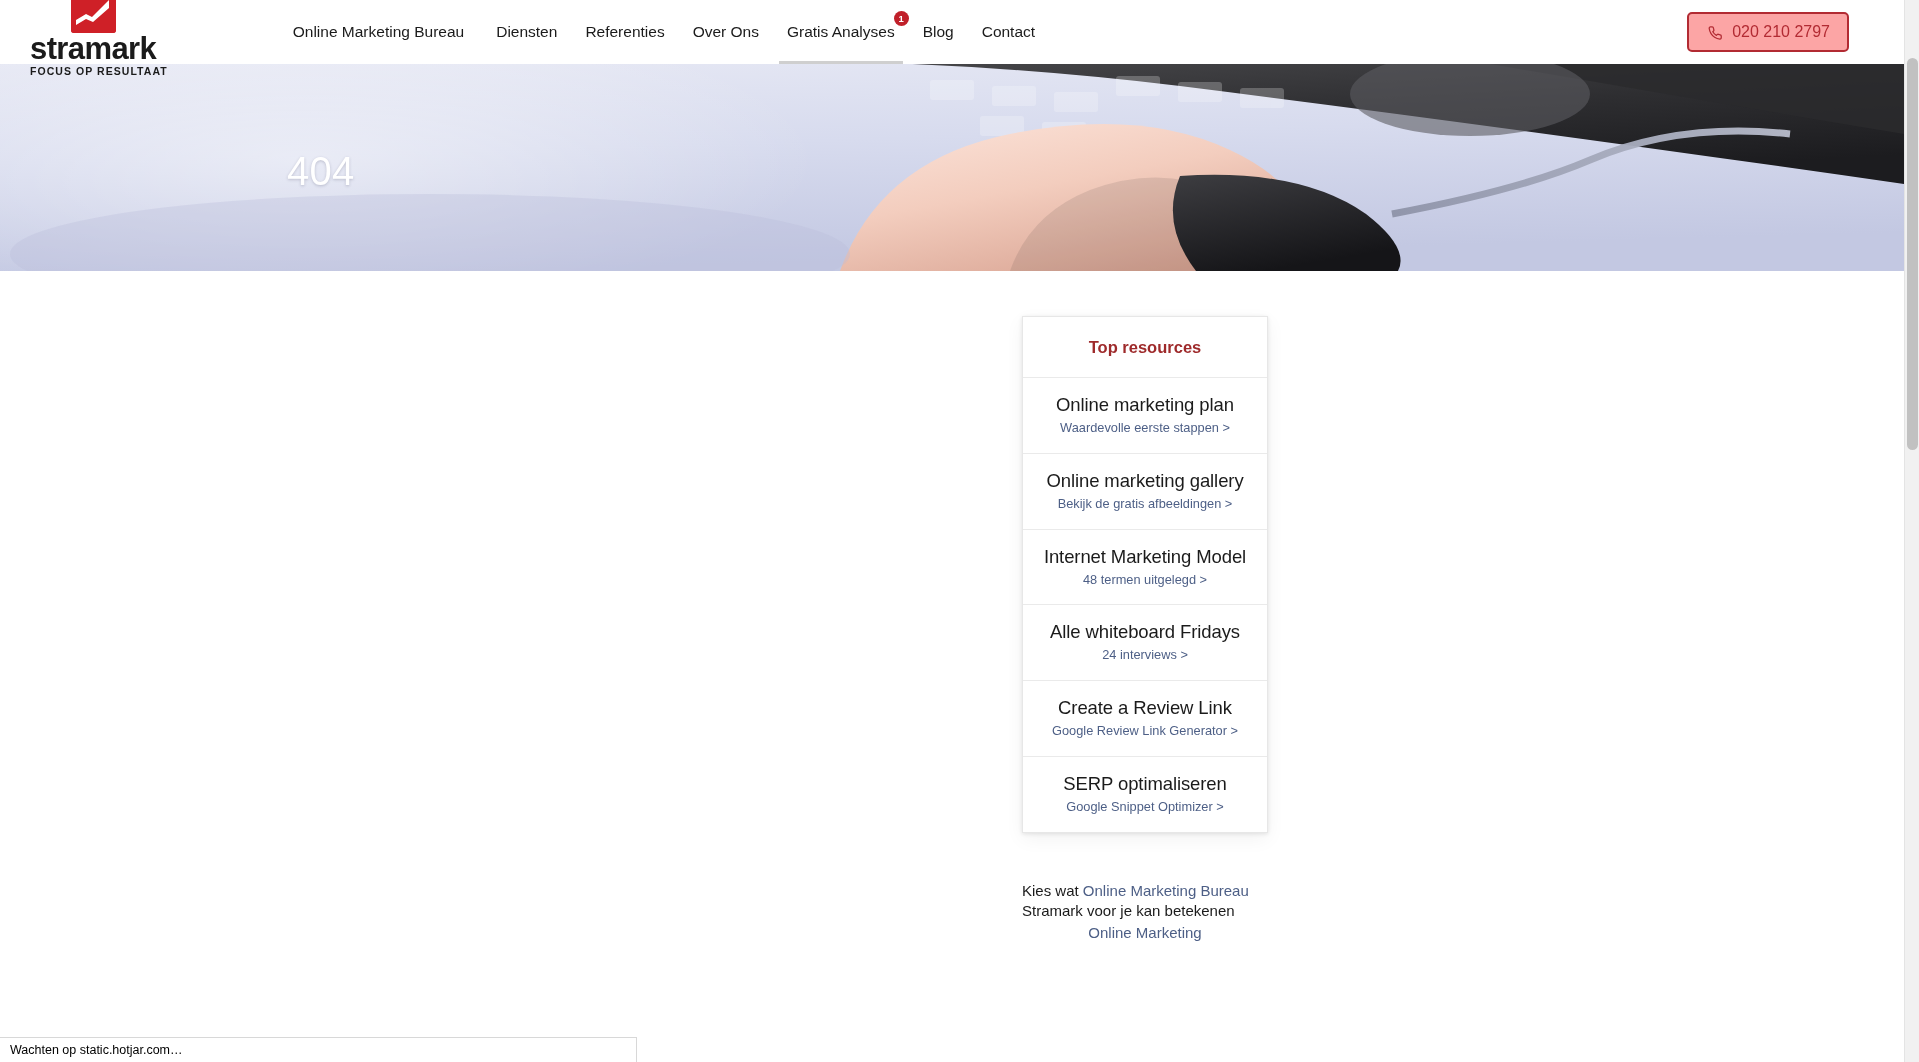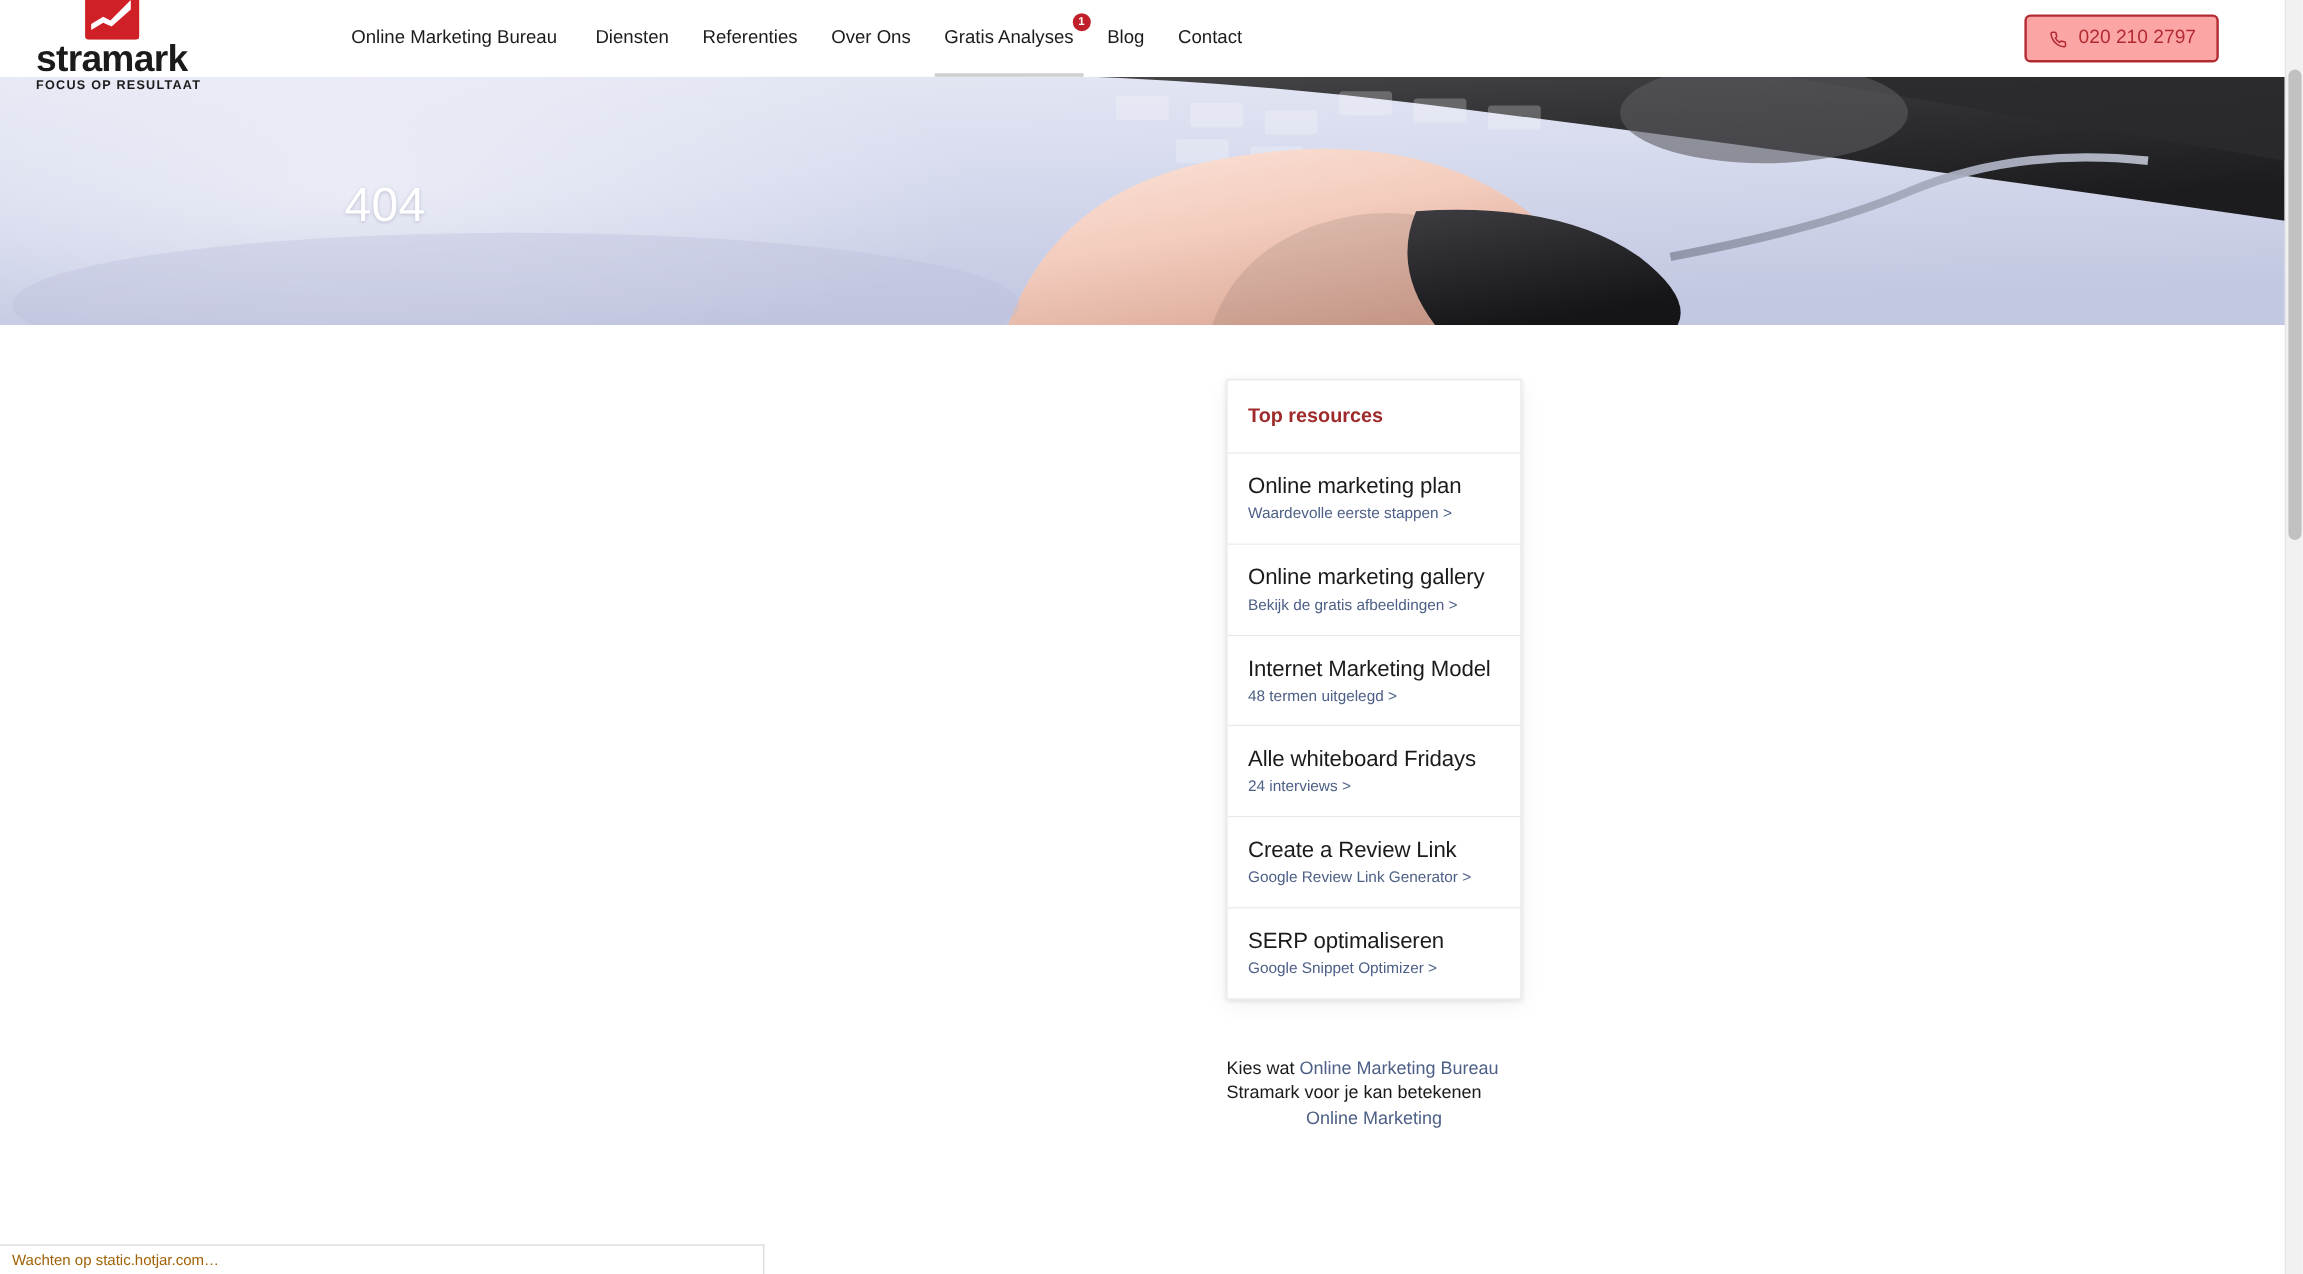--- a/index.html
+++ b/index.html
@@ -15,21 +15,21 @@
   #status-bar {
     position: absolute;
     left: 0; bottom: 0;
     width: 637px; height: 25px;
     background: #ffffff;
     border-top: 1px solid #d8d8d8;
     border-right: 1px solid #d8d8d8;
     display: flex; align-items: center;
     padding-left: 10px;
     font-size: 12.5px;
-    color: #a16207;
+    color: #000000;
     z-index: 60;
   }
 
   
   #viewport {
     position: absolute;
     top: 0; left: 0;
     width: 1919px; height: 1062px;
     overflow: hidden;
   }
@@ -196,20 +196,21 @@
   #sidebar {
     position: absolute;
     left: 1022px;
     top: 45px;
     width: 246px;
   }
   #resources-card {
     background: #ffffff;
     border: 1px solid #e7e7e7;
     box-shadow: 0 1px 4px rgba(0,0,0,0.10), 0 6px 18px rgba(0,0,0,0.05);
+    text-align: center;
   }
   #resources-title {
     font-size: 16.5px;
     font-weight: 700;
     color: #9e2a2b;
     padding: 21px 17px 20px 17px;
     border-bottom: 1px solid #eaeaea;
   }
   .resource-row {
     padding: 15px 17px 16px 17px;

